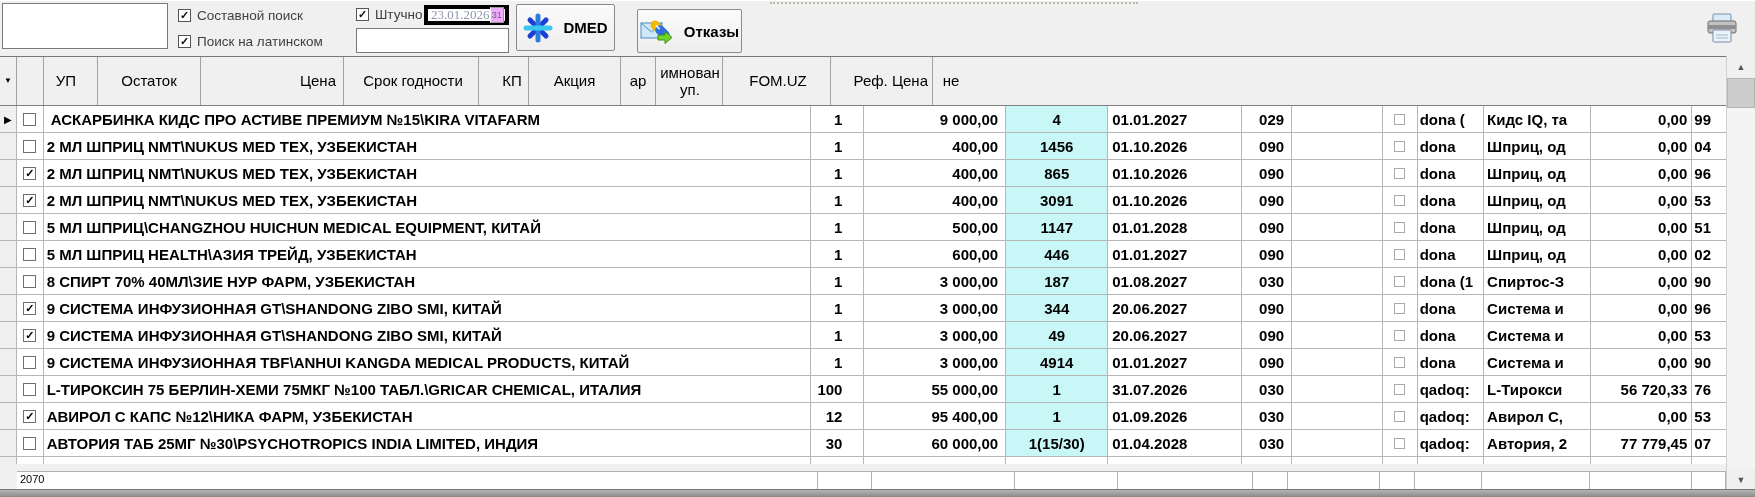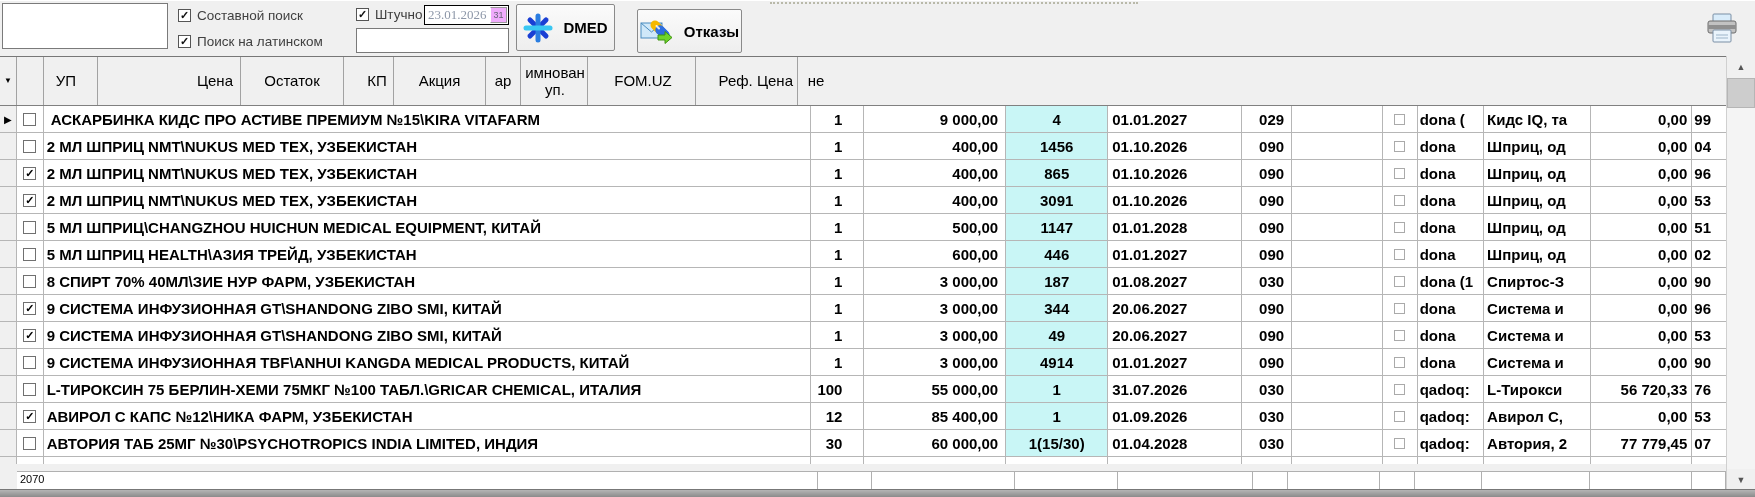--- a/index.html
+++ b/index.html
@@ -10,21 +10,21 @@
   .toolbar { position:absolute; top:0; left:0; width:100%; height:55px; background:#f0f0f0; }
   .tb-input { position:absolute; background:#fff; border:1px solid #7a7a7a; font-size:14px; padding:2px 4px; }
   #search-main { left:2px; top:2px; width:166px; height:46px; }
   #search-sec  { left:356px; top:27px; width:153px; height:25px; }
   .cb-group { position:absolute; display:flex; align-items:center; gap:6px; cursor:default; }
   .cbx { width:13px; height:13px; background:#fff; border:1px solid #555; display:inline-flex; align-items:center; justify-content:center; font-size:11px; font-weight:bold; color:#111; line-height:1; }
   .cb-label { font-size:13.5px; color:#404040; }
   #cb-composite { left:178px; top:7px; }
   #cb-latin { left:178px; top:33px; }
   #cb-piece { left:356px; top:6px; }
-  .date-field { position:absolute; left:424px; top:4px; width:85px; height:20px; background:#fff; border:1px solid #000000; display:flex; align-items:center; }
+  .date-field { position:absolute; left:424px; top:4px; width:85px; height:20px; background:#fff; border:4px solid #000000; display:flex; align-items:center; }
   .date-text { flex:1; font-size:13px; color:#8d97a8; padding-left:3px; font-family:"Liberation Serif", serif; }
   .cal-btn { width:17px; height:16px; margin-right:1px; background:#f0abfc; border:1px solid #999; border-left-color:#fff; font-size:9px; color:#667; display:flex; align-items:center; justify-content:center; }
   .tb-button { position:absolute; background:linear-gradient(#fbfbfb,#eeeeee); border:1px solid #8a8a8a; border-radius:2px; display:flex; align-items:center; justify-content:center; gap:10px; font-size:15px; font-weight:bold; color:#000; cursor:pointer; }
   #btn-dmed { left:516px; top:3px; width:99px; height:47px; }
   #btn-rejects { left:637px; top:8px; width:105px; height:44px; }
   .gripper { position:absolute; left:770px; top:1px; width:368px; height:0; border-top:2px dotted #b9b9a9; }
   #btn-print { position:absolute; left:1699px; top:8px; width:46px; height:40px; background:transparent; border:none; display:flex; align-items:center; justify-content:center; cursor:pointer; }
 
   
   .grid { position:absolute; top:55px; left:0; width:1726px; }
@@ -126,22 +126,23 @@
         <line x1="13" y1="26" x2="25" y2="26" stroke="#9db4c8"></line>
       </svg>
     </button>
   </div>
 
   <div class="grid">
     <div class="hrow">
       <div class="h ind"><span style="font-size:8px;">▼</span></div>
       <div class="h chk"></div>
       <div class="h up">УП</div>
+      <div class="h stock">Остаток</div>
       <div class="h price">Цена</div>
-      <div class="h stock">Остаток</div>
+      <div class="h exp">Срок годности</div>
       <div class="h kp">КП</div>
       <div class="h promo">Акция</div>
       <div class="h nar">ар</div>
       <div class="h pack">имнован уп.</div>
       <div class="h fom">FOM.UZ</div>
       <div class="h ref">Реф. Цена</div>
       <div class="h ne">не</div>
     </div>
     <div id="grid-body">
         <div class="row">
@@ -364,21 +365,21 @@
           <div class="c ref bld">56 720,33</div>
           <div class="c ne bld">76</div>
         </div>
         <div class="row">
           <div class="c ind"></div>
           <div class="c chk">
             <span class="cb">✓</span>
           </div>
           <div class="c name bld">АВИРОЛ С КАПС №12\НИКА ФАРМ, УЗБЕКИСТАН</div>
           <div class="c up bld">12</div>
-          <div class="c price bld">85 400,00</div>
+          <div class="c price bld">95 400,00</div>
           <div class="c stock bld">1</div>
           <div class="c exp bld">01.09.2026</div>
           <div class="c kp bld">030</div>
           <div class="c promo bld"></div>
           <div class="c nar">
             <span class="cb dis"></span>
           </div>
           <div class="c pack bld">qadoq:</div>
           <div class="c fom bld">Авирол С,</div>
           <div class="c ref bld">0,00</div>

